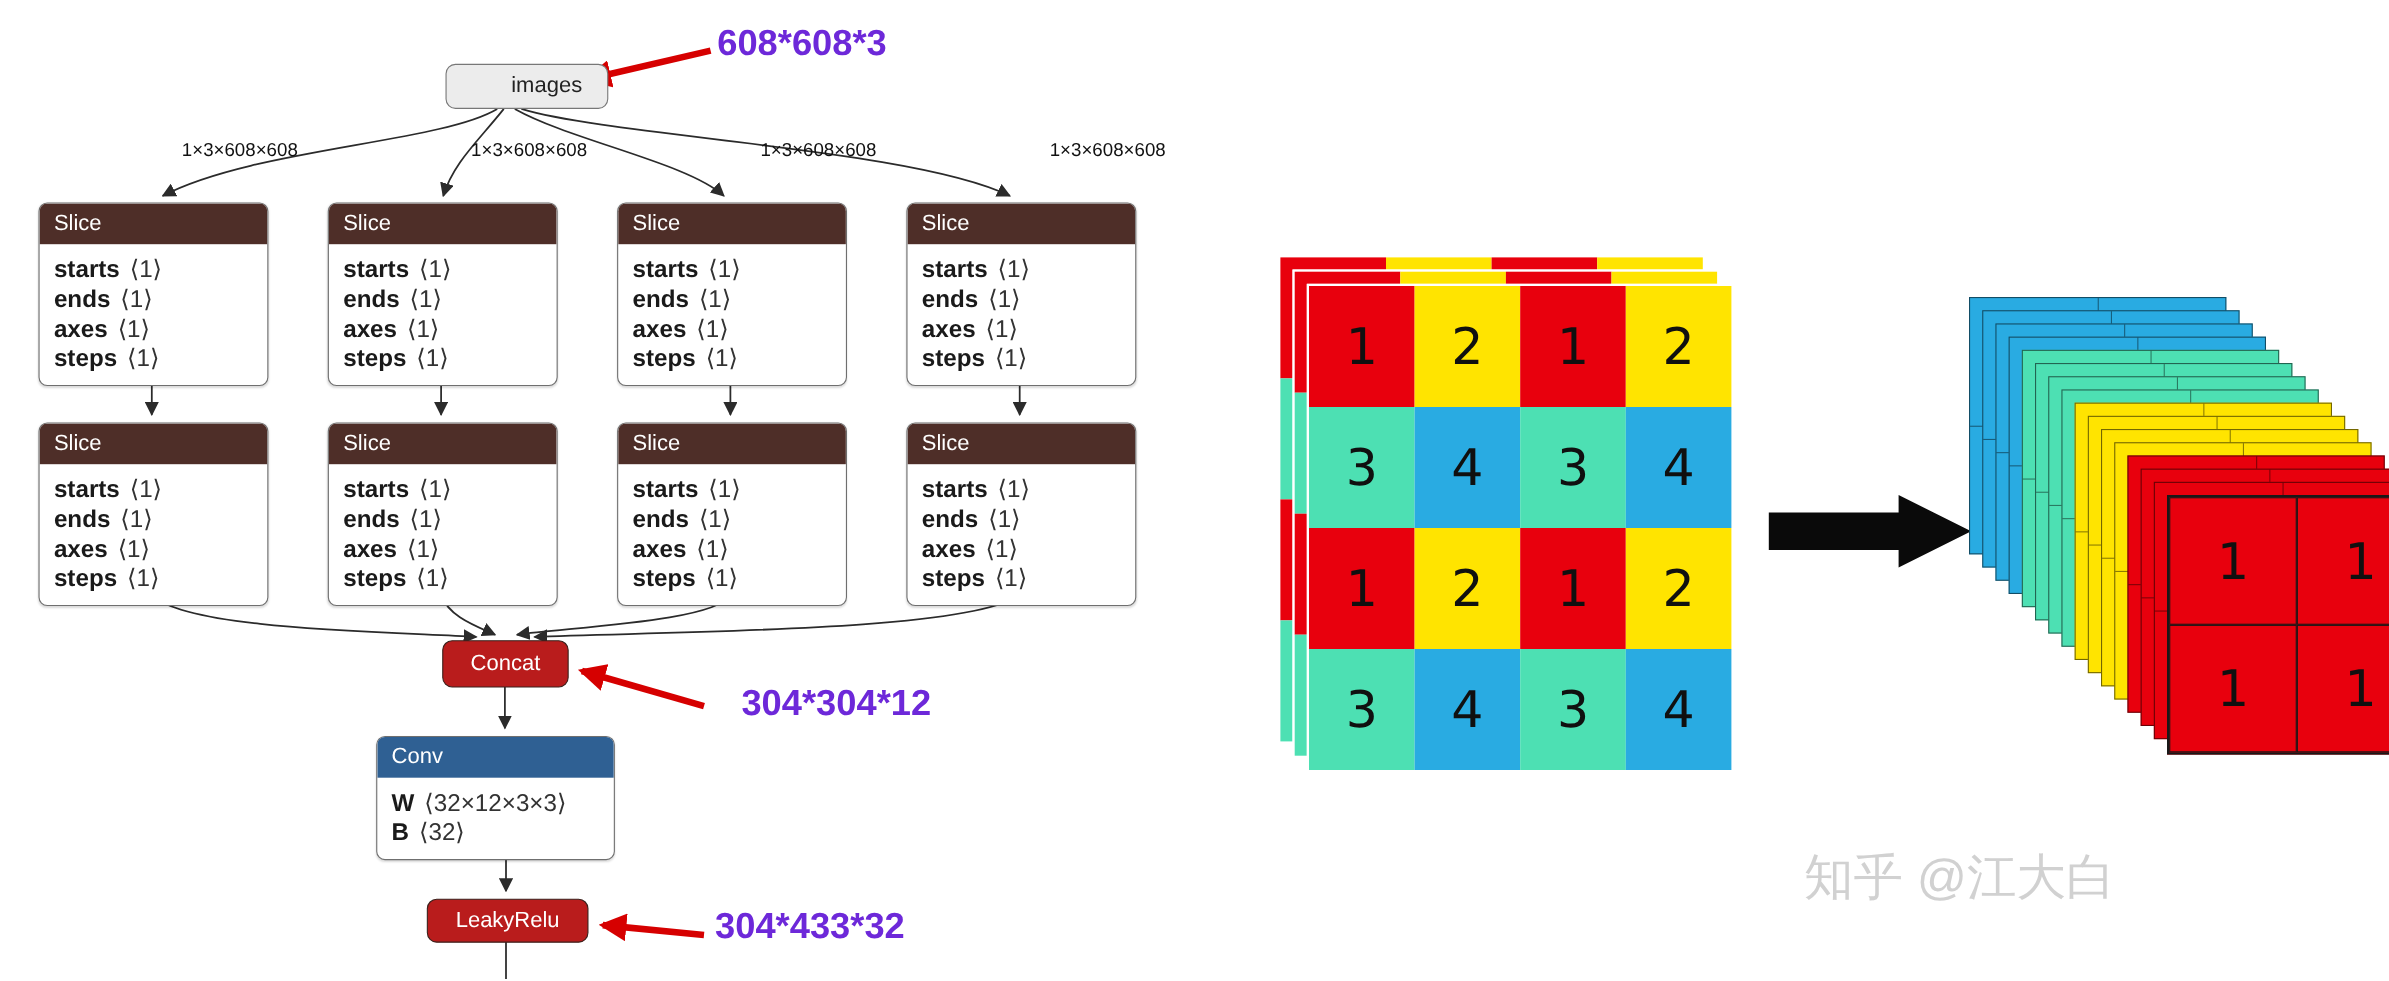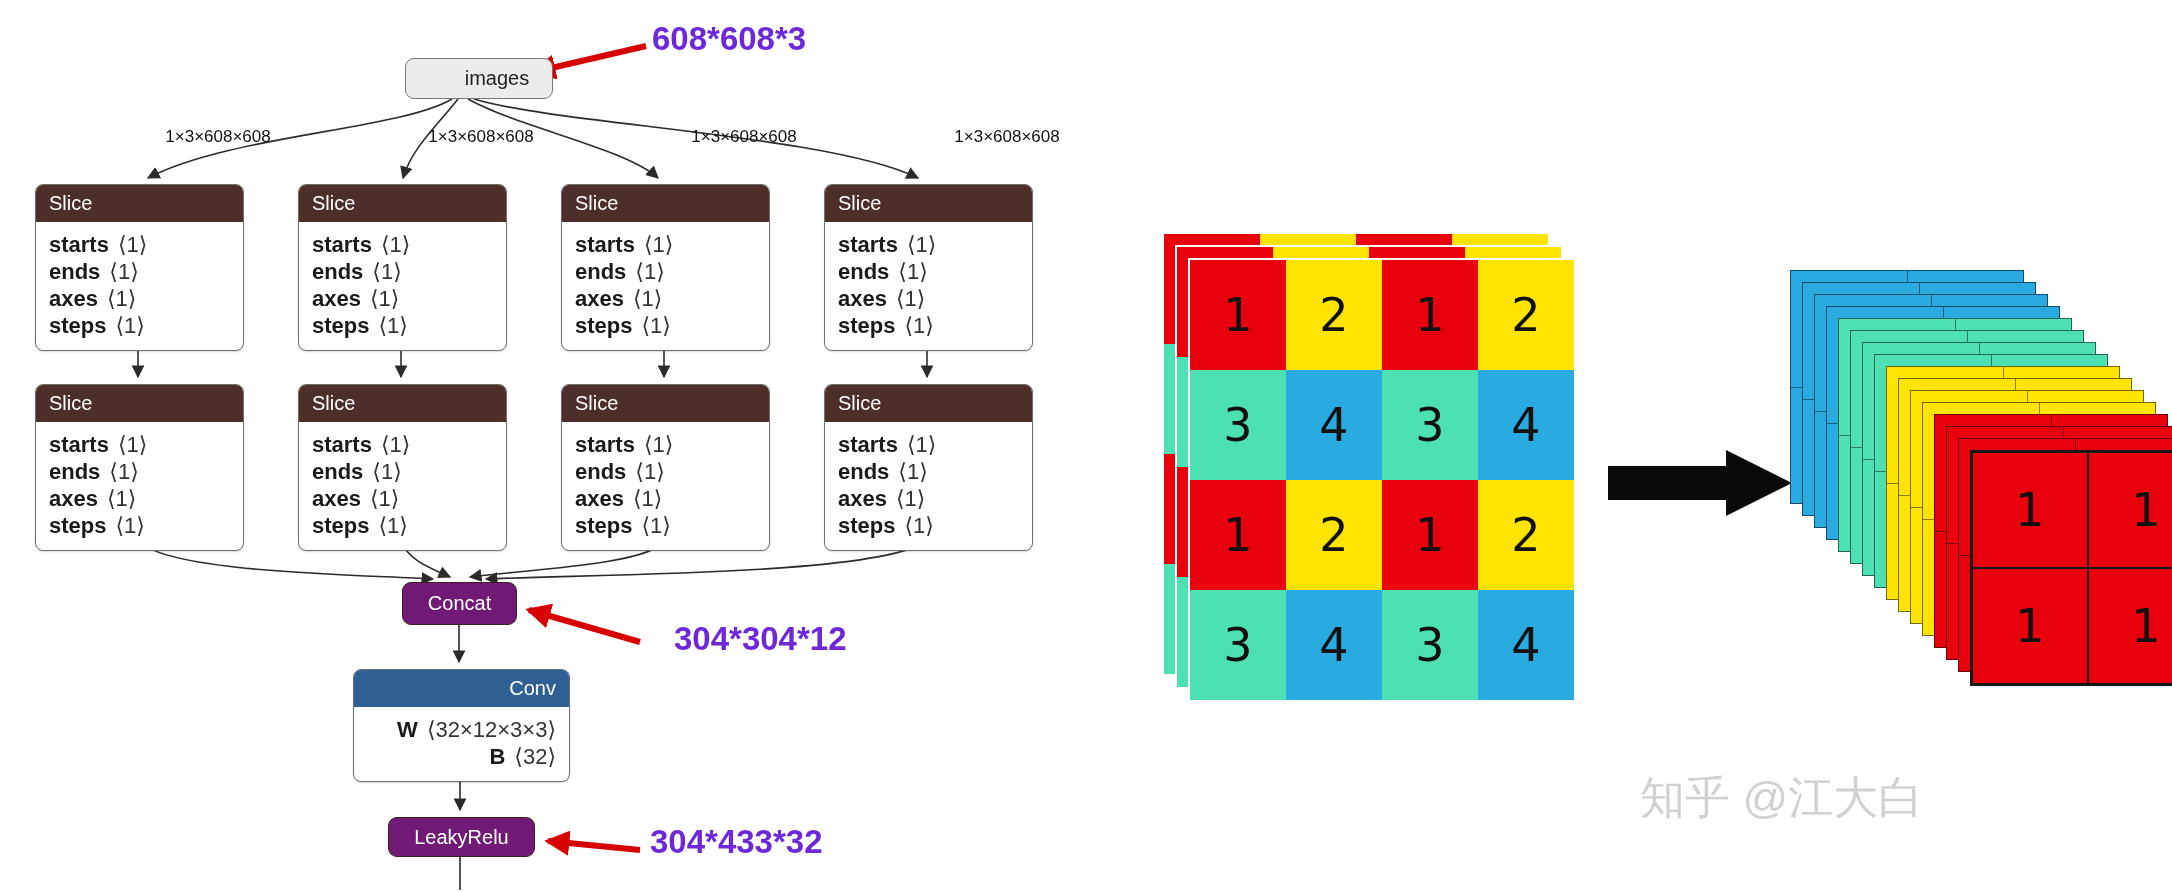--- a/index.html
+++ b/index.html
@@ -8,21 +8,21 @@
     font-family:"Liberation Sans","DejaVu Sans",sans-serif;
   }
   svg.edges{position:absolute;left:0;top:0;z-index:1;}
   
   .node-abs{position:absolute;z-index:2;}
   .pill{
     display:flex;align-items:center;justify-content:center;
     border-radius:9px;font-size:20px;
   }
   .input-pill{background:#ececec;border:1px solid #777;color:#222;}
-  .brown-pill{background:#701a75;border:1px solid #3a211c;color:#fff;}
+  .brown-pill{background:#b91c1c;border:1px solid #3a211c;color:#fff;}
   .op-node{
     position:absolute;width:207px;background:#fff;border:1px solid #6f6f6f;
     border-radius:8px;overflow:hidden;z-index:2;box-shadow:0 1px 2px rgba(0,0,0,.15);
   }
   .op-header{padding:7px 13px;font-size:20px;color:#fff;background:#4e2e28;}
   .op-header.blue{background:#2f6093;}
   .op-body{padding:9px 13px 11px;}
   .param{font-size:22px;line-height:27px;color:#1a1a1a;white-space:nowrap;}
   .pname{font-weight:bold;margin-right:9px;}
   .pval{color:#333;}
@@ -178,21 +178,21 @@
       <div class="param"><span class="pname">starts</span><span class="pval">⟨1⟩</span></div>
       <div class="param"><span class="pname">ends</span><span class="pval">⟨1⟩</span></div>
       <div class="param"><span class="pname">axes</span><span class="pval">⟨1⟩</span></div>
       <div class="param"><span class="pname">steps</span><span class="pval">⟨1⟩</span></div>
     </div>
   </div>
     </div>
 
   <div class="node-abs pill brown-pill" style="left:402px;top:582px;width:113px;height:41px;">Concat</div>
 
-  <div class="op-node" style="left:353px;top:669px;width:215px;text-align:right;">
+  <div class="op-node" style="left:342px;top:669px;width:215px;">
     <div class="op-header blue">Conv</div>
     <div class="op-body">
       <div class="param"><span class="pname">W</span><span class="pval">⟨32×12×3×3⟩</span></div>
       <div class="param"><span class="pname">B</span><span class="pval">⟨32⟩</span></div>
     </div>
   </div>
 
   <div class="node-abs pill brown-pill" style="left:388px;top:817px;width:145px;height:38px;">LeakyRelu</div>
 
   <div class="annotation" style="left:652px;top:20px;">608*608*3</div>

